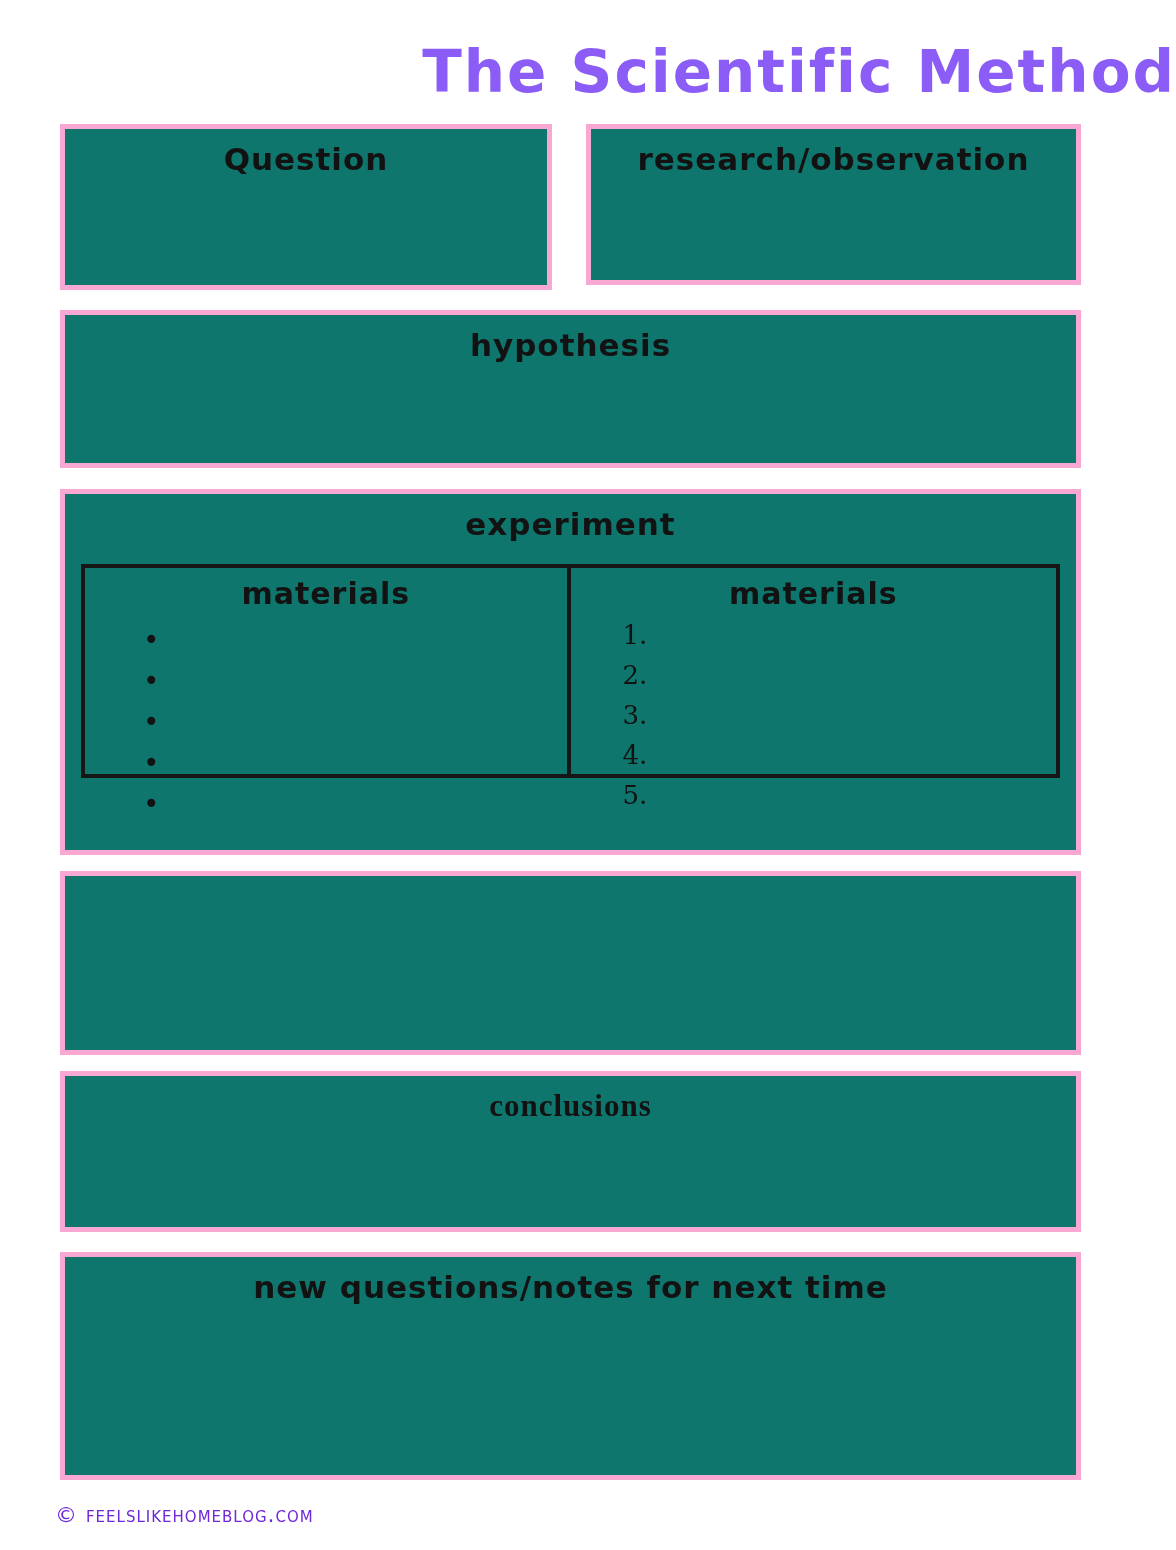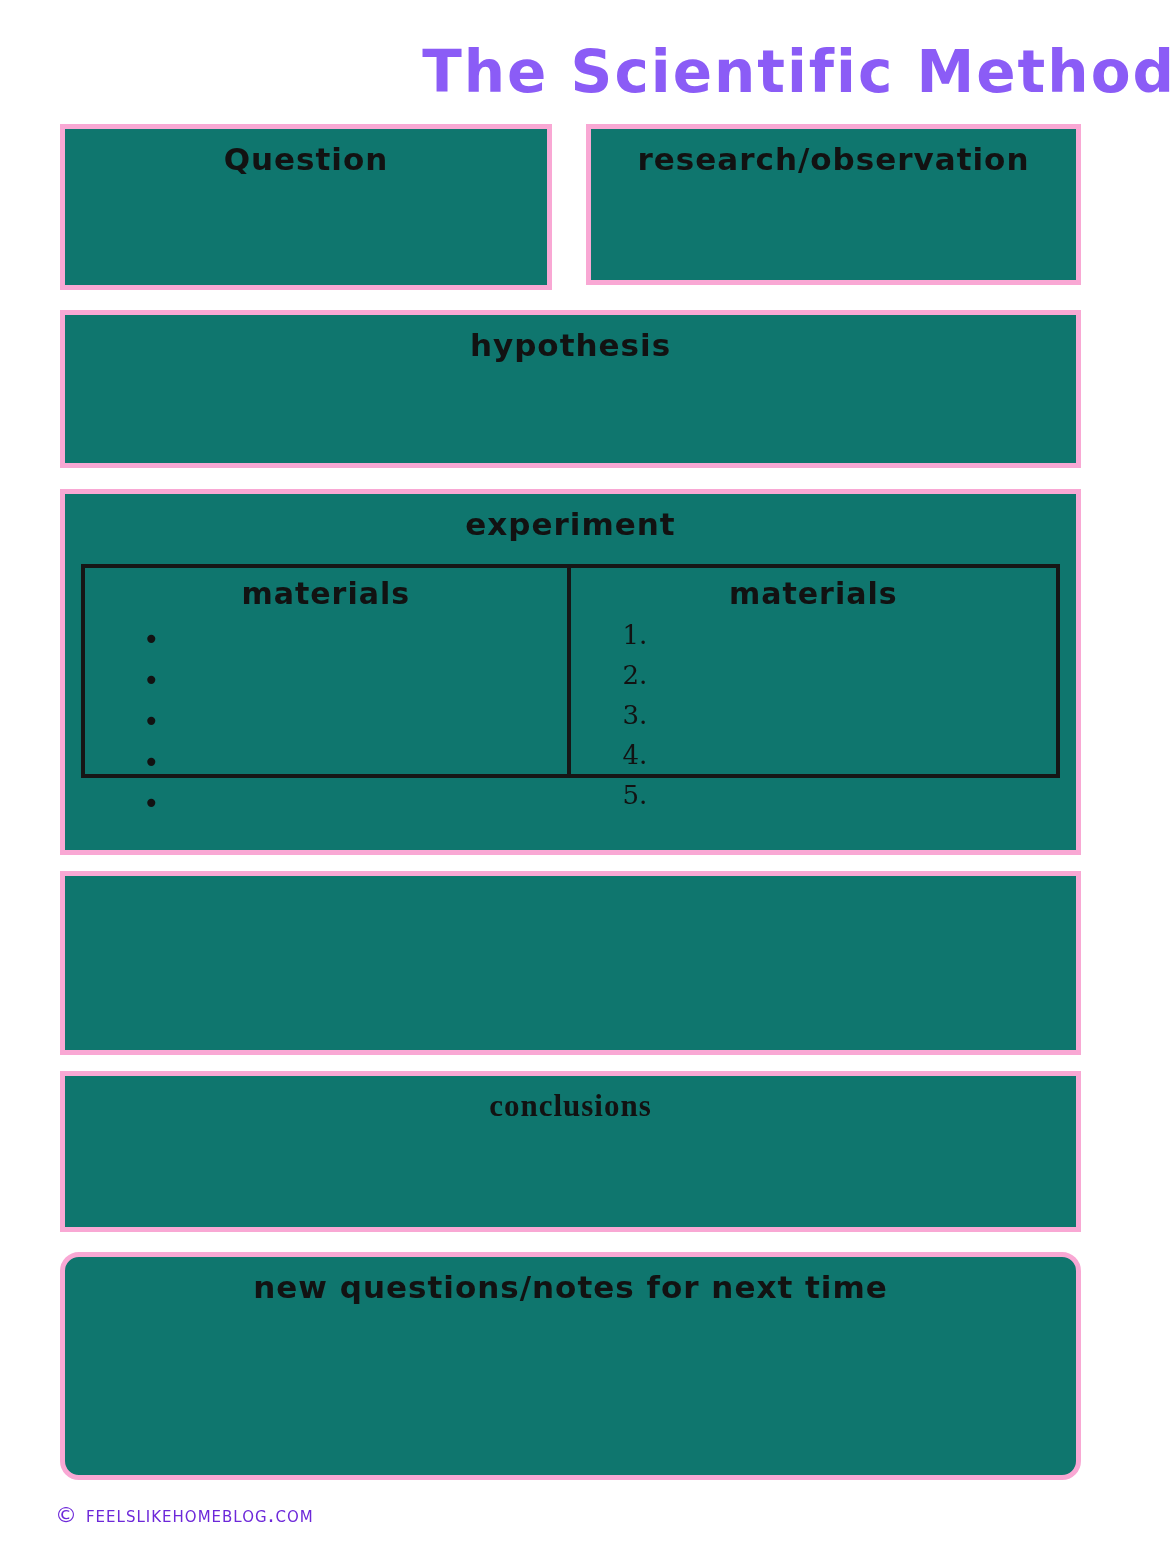--- a/index.html
+++ b/index.html
@@ -42,21 +42,21 @@
     padding-top: 12px;
     box-sizing: border-box;
   }
   
   .box-question        { left: 60px;  top: 124px;  width: 492px;  height: 166px; }
   .box-research        { left: 586px; top: 124px;  width: 495px;  height: 161px; }
   .box-hypothesis      { left: 60px;  top: 310px;  width: 1021px; height: 158px; }
   .box-experiment      { left: 60px;  top: 489px;  width: 1021px; height: 366px; }
   .box-results         { left: 60px;  top: 871px;  width: 1021px; height: 184px; }
   .box-conclusions     { left: 60px;  top: 1071px; width: 1021px; height: 161px; font-family: Liberation Serif, serif; }
-  .box-new-questions   { left: 60px;  top: 1252px; width: 1021px; height: 228px; border-radius: 19px; }
+  .box-new-questions   { left: 60px;  top: 1252px; width: 1021px; height: 228px; }
 
   .experiment-inner {
     position: absolute;
     left: 16px;
     top: 70px;
     width: 979px;
     height: 214px;
     border: 4px solid #161616;
     box-sizing: border-box;
     display: flex;

